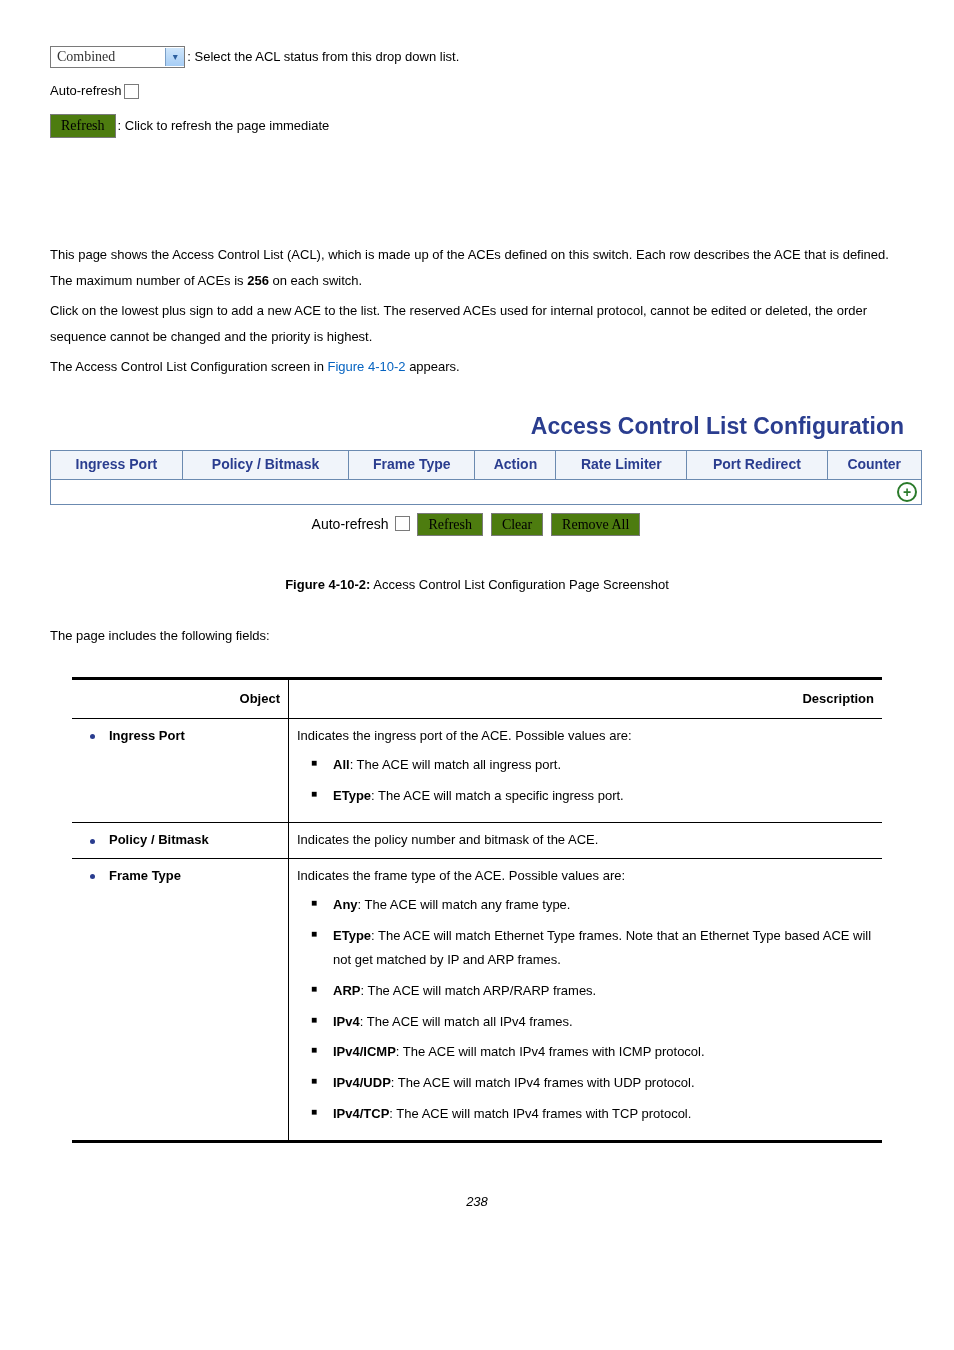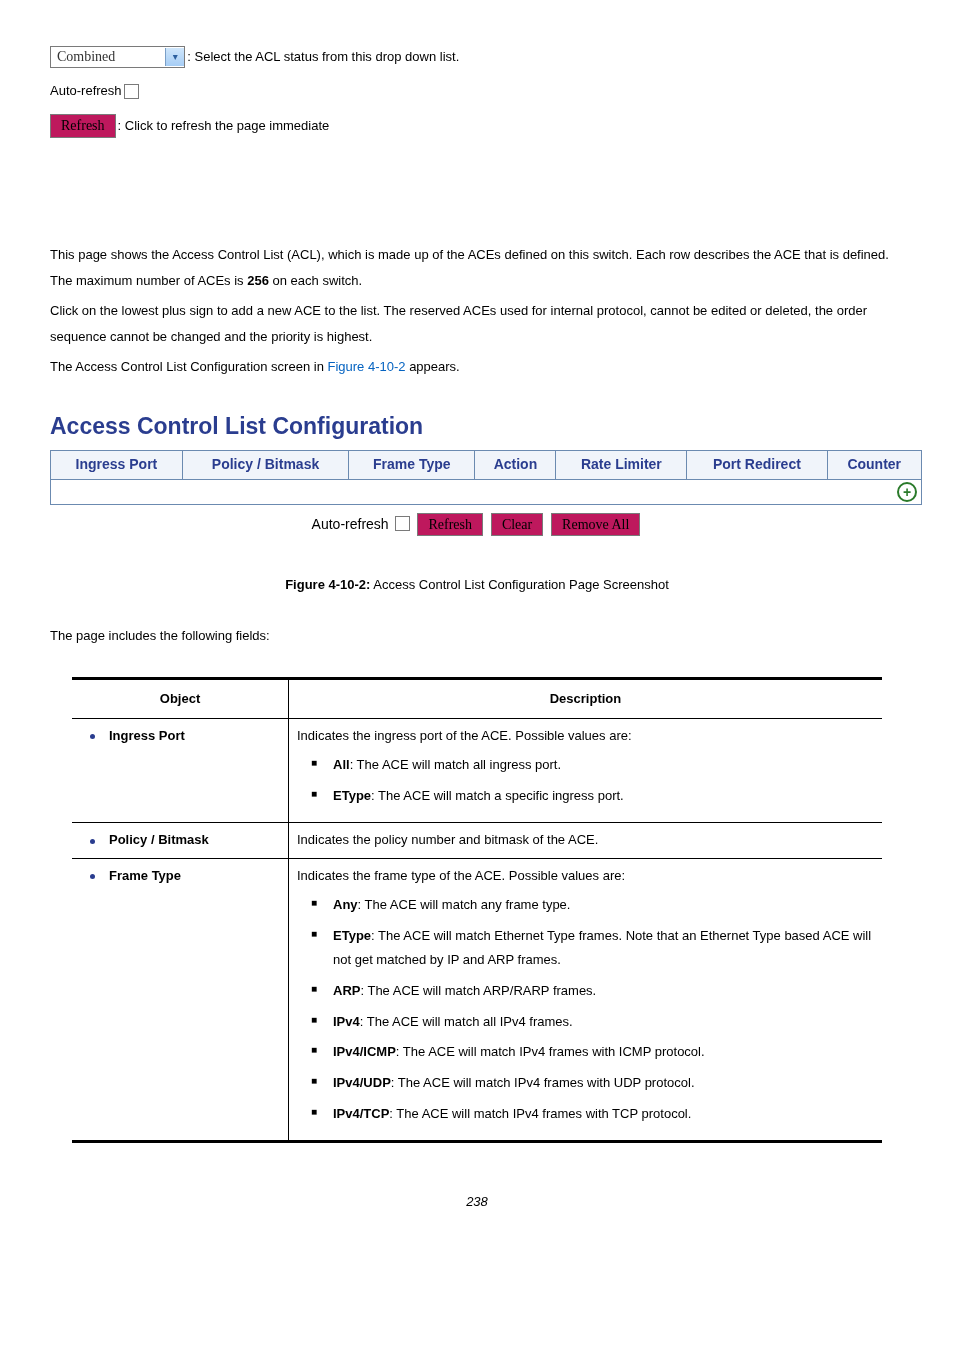--- a/index.html
+++ b/index.html
@@ -49,38 +49,38 @@
     width: 13px;
     height: 13px;
     border: 1px solid #7a7a7a;
     background: #fff;
     vertical-align: middle;
     margin: 0 2px;
   }
   .btn-mock {
     display: inline-block;
     border: 1px solid #7a7a7a;
-    background: #be185d;
+    background: #4d7c0f;
     font-family: "Times New Roman", serif;
     font-size: 14px;
     padding: 1px 10px;
     margin-right: 2px;
   }
   .section-gap {
     height: 90px;
   }
   .para {
     margin: 0 0 4px 0;
     line-height: 2;
   }
   .link-blue {
     color: #0563c1;
   }
   .acl-title {
-    text-align: left;
+    text-align: right;
     color: #2a3d8f;
     font-size: 23px;
     font-weight: bold;
     font-family: Arial, sans-serif;
     margin: 30px 0 8px 0;
   }
   .acl-table {
     border-collapse: collapse;
     margin: 0 auto;
     width: 872px;
@@ -134,21 +134,21 @@
   .fields-table {
     border-collapse: collapse;
     width: 810px;
     margin: 0 auto;
   }
   .fields-table thead th {
     border-top: 3px solid #000;
     border-bottom: 1px solid #000;
     padding: 10px 8px;
     font-weight: bold;
-    text-align: center;
+    text-align: right;
     font-size: 13px;
   }
   .fields-table thead th:first-child {
     border-right: 1px solid #000;
     width: 200px;
   }
   .fields-table tbody td {
     border-bottom: 1px solid #000;
     padding: 8px 8px;
     vertical-align: top;

